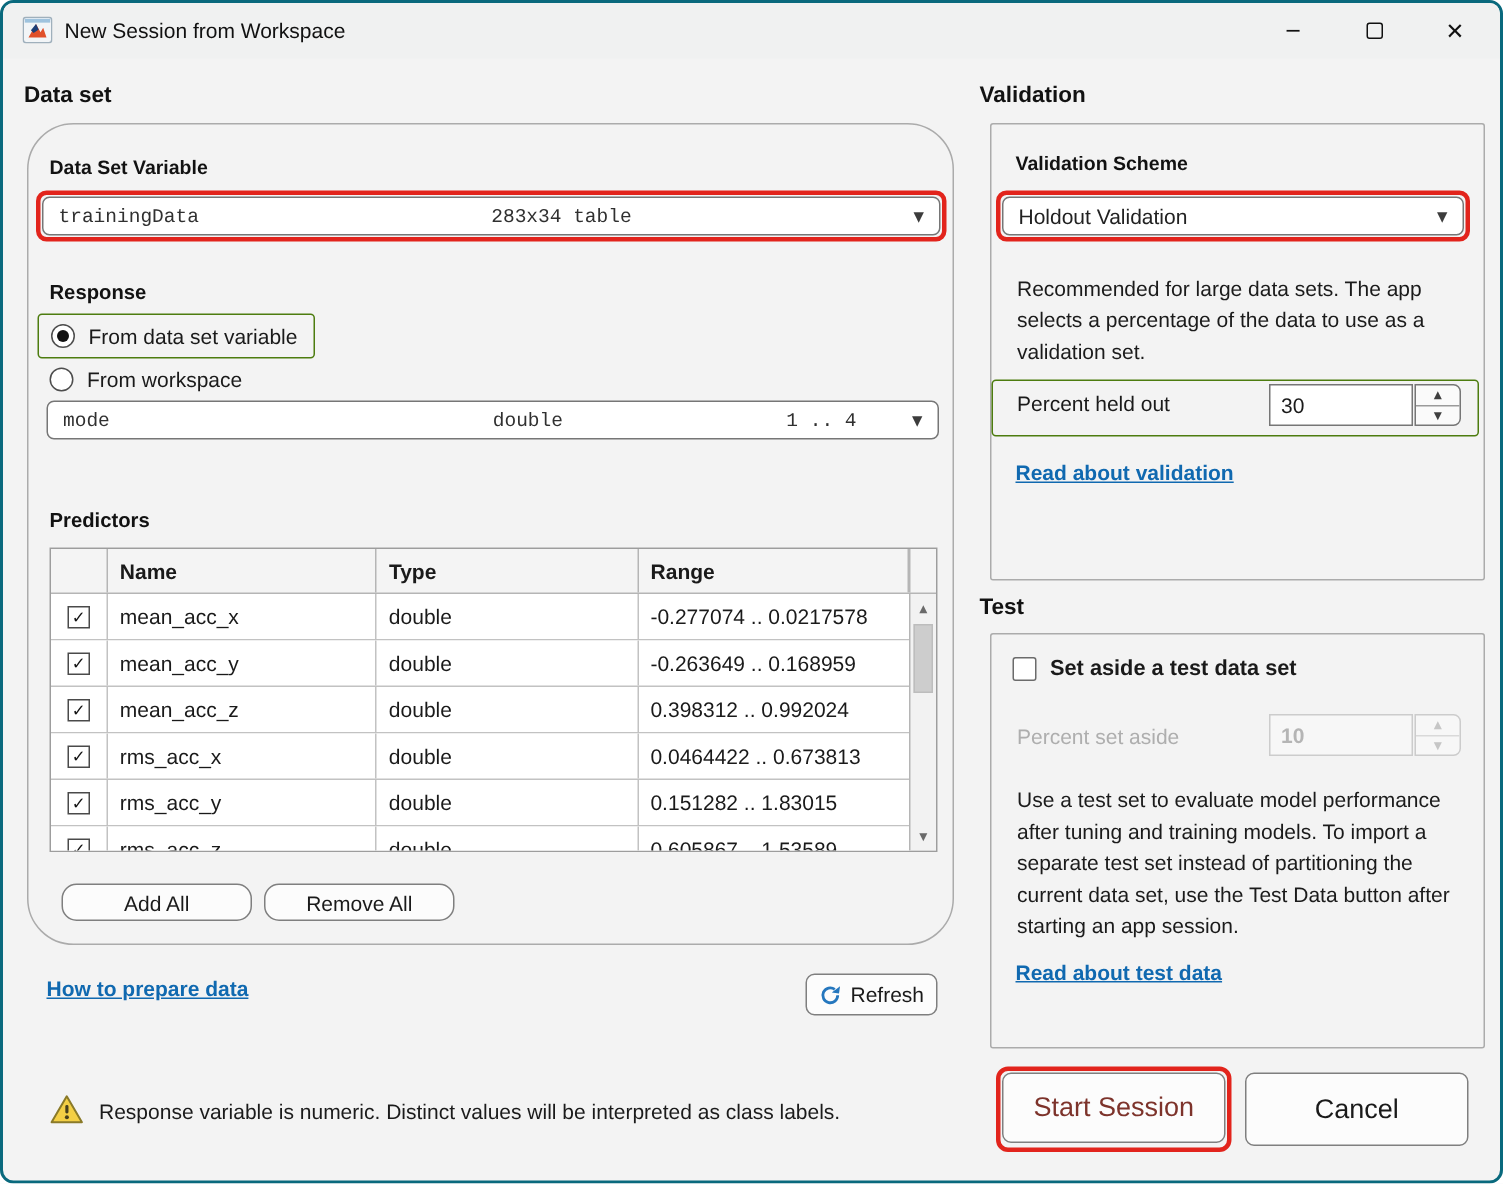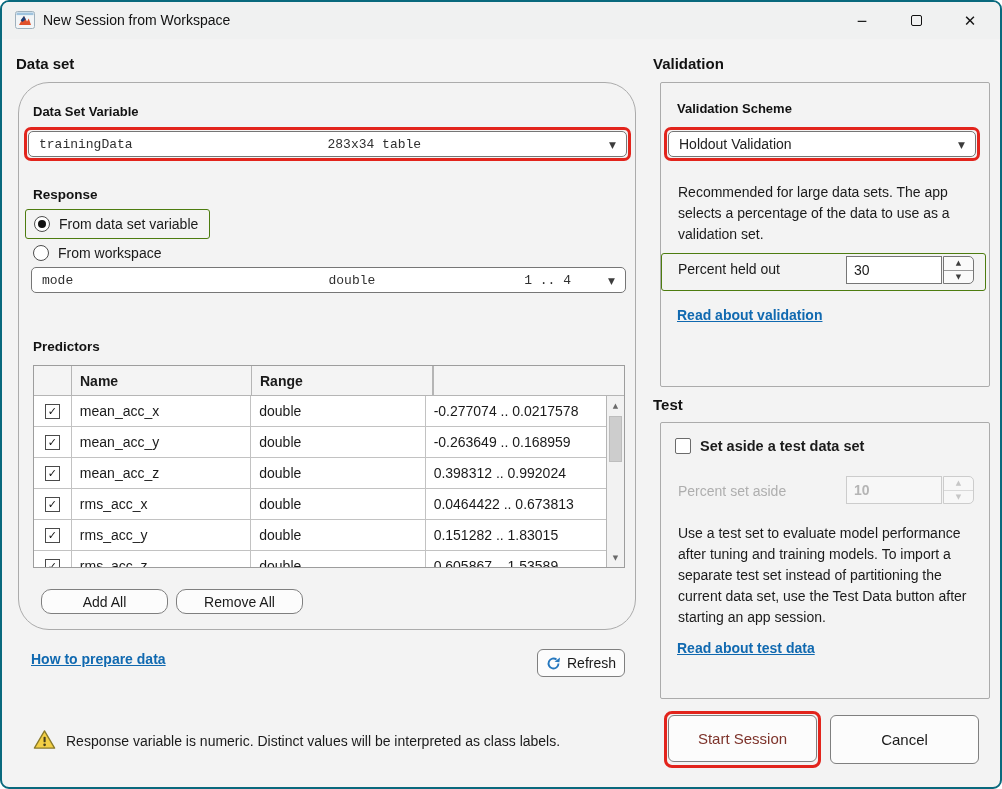--- a/index.html
+++ b/index.html
@@ -64,21 +64,21 @@
               border-radius:0 5px 5px 0; display:flex; flex-direction:column; }
   .spb { flex:1; display:flex; align-items:center; justify-content:center; font-size:7px; color:#3f3f3f;
          font-family:"DejaVu Sans", sans-serif; cursor:pointer; }
   .spb.dn { border-top:1px solid #9a9a9a; }
   .dis .spininput { border-color:#cccccc; color:#b5b5b5; background:#f7f7f7; }
   .dis .spinbtns { border-color:#cccccc; background:#f7f7f7; }
   .dis .spb { color:#c6c6c6; } .dis .spb.dn { border-top-color:#d9d9d9; }
   .dislbl { color:#aeaeae; font-weight:normal; }
   
   .warn-text { position:absolute; left:64px; top:731px; font-size:14px; color:#1b1b1b; }
-  .bigbtn { border-radius:6px; font-size:15px; }
+  .bigbtn { border-radius:6px; font-size:18px; }
 </style>
 </head>
 <body>
 
 <div class="win">
 
   <div class="titlebar">
     <span class="appicon">
       <svg width="20" height="18" viewBox="0 0 20 18">
         <rect x="0.5" y="0.5" width="19" height="17" rx="2" fill="#f2f5f7" stroke="#9fb0bc"></rect>
@@ -129,20 +129,21 @@
       <span class="pos83">1 .. 4</span>
       <span class="arr">▼</span>
     </div>
 
     <div class="lbl" style="left:14px; top:256px; font-size:13.5px;">Predictors</div>
 
     <div class="ptable">
       <div class="thead">
         <div class="th" style="width:38px;"></div>
         <div class="th" style="width:180px;">Name</div>
+        <div class="th" style="width:175px;">Type</div>
         <div class="th" style="width:181px;">Range</div>
         <div class="th hblank" style="width:18px; border-left:1px solid #b5b5b5;"></div>
       </div>
       <div class="tbody">
         <div class="trow">
           <div class="tc c0" style="width:38px;">
               <span class="cb">
                 <span class="chk">✓</span>
               </span>
             </div>

